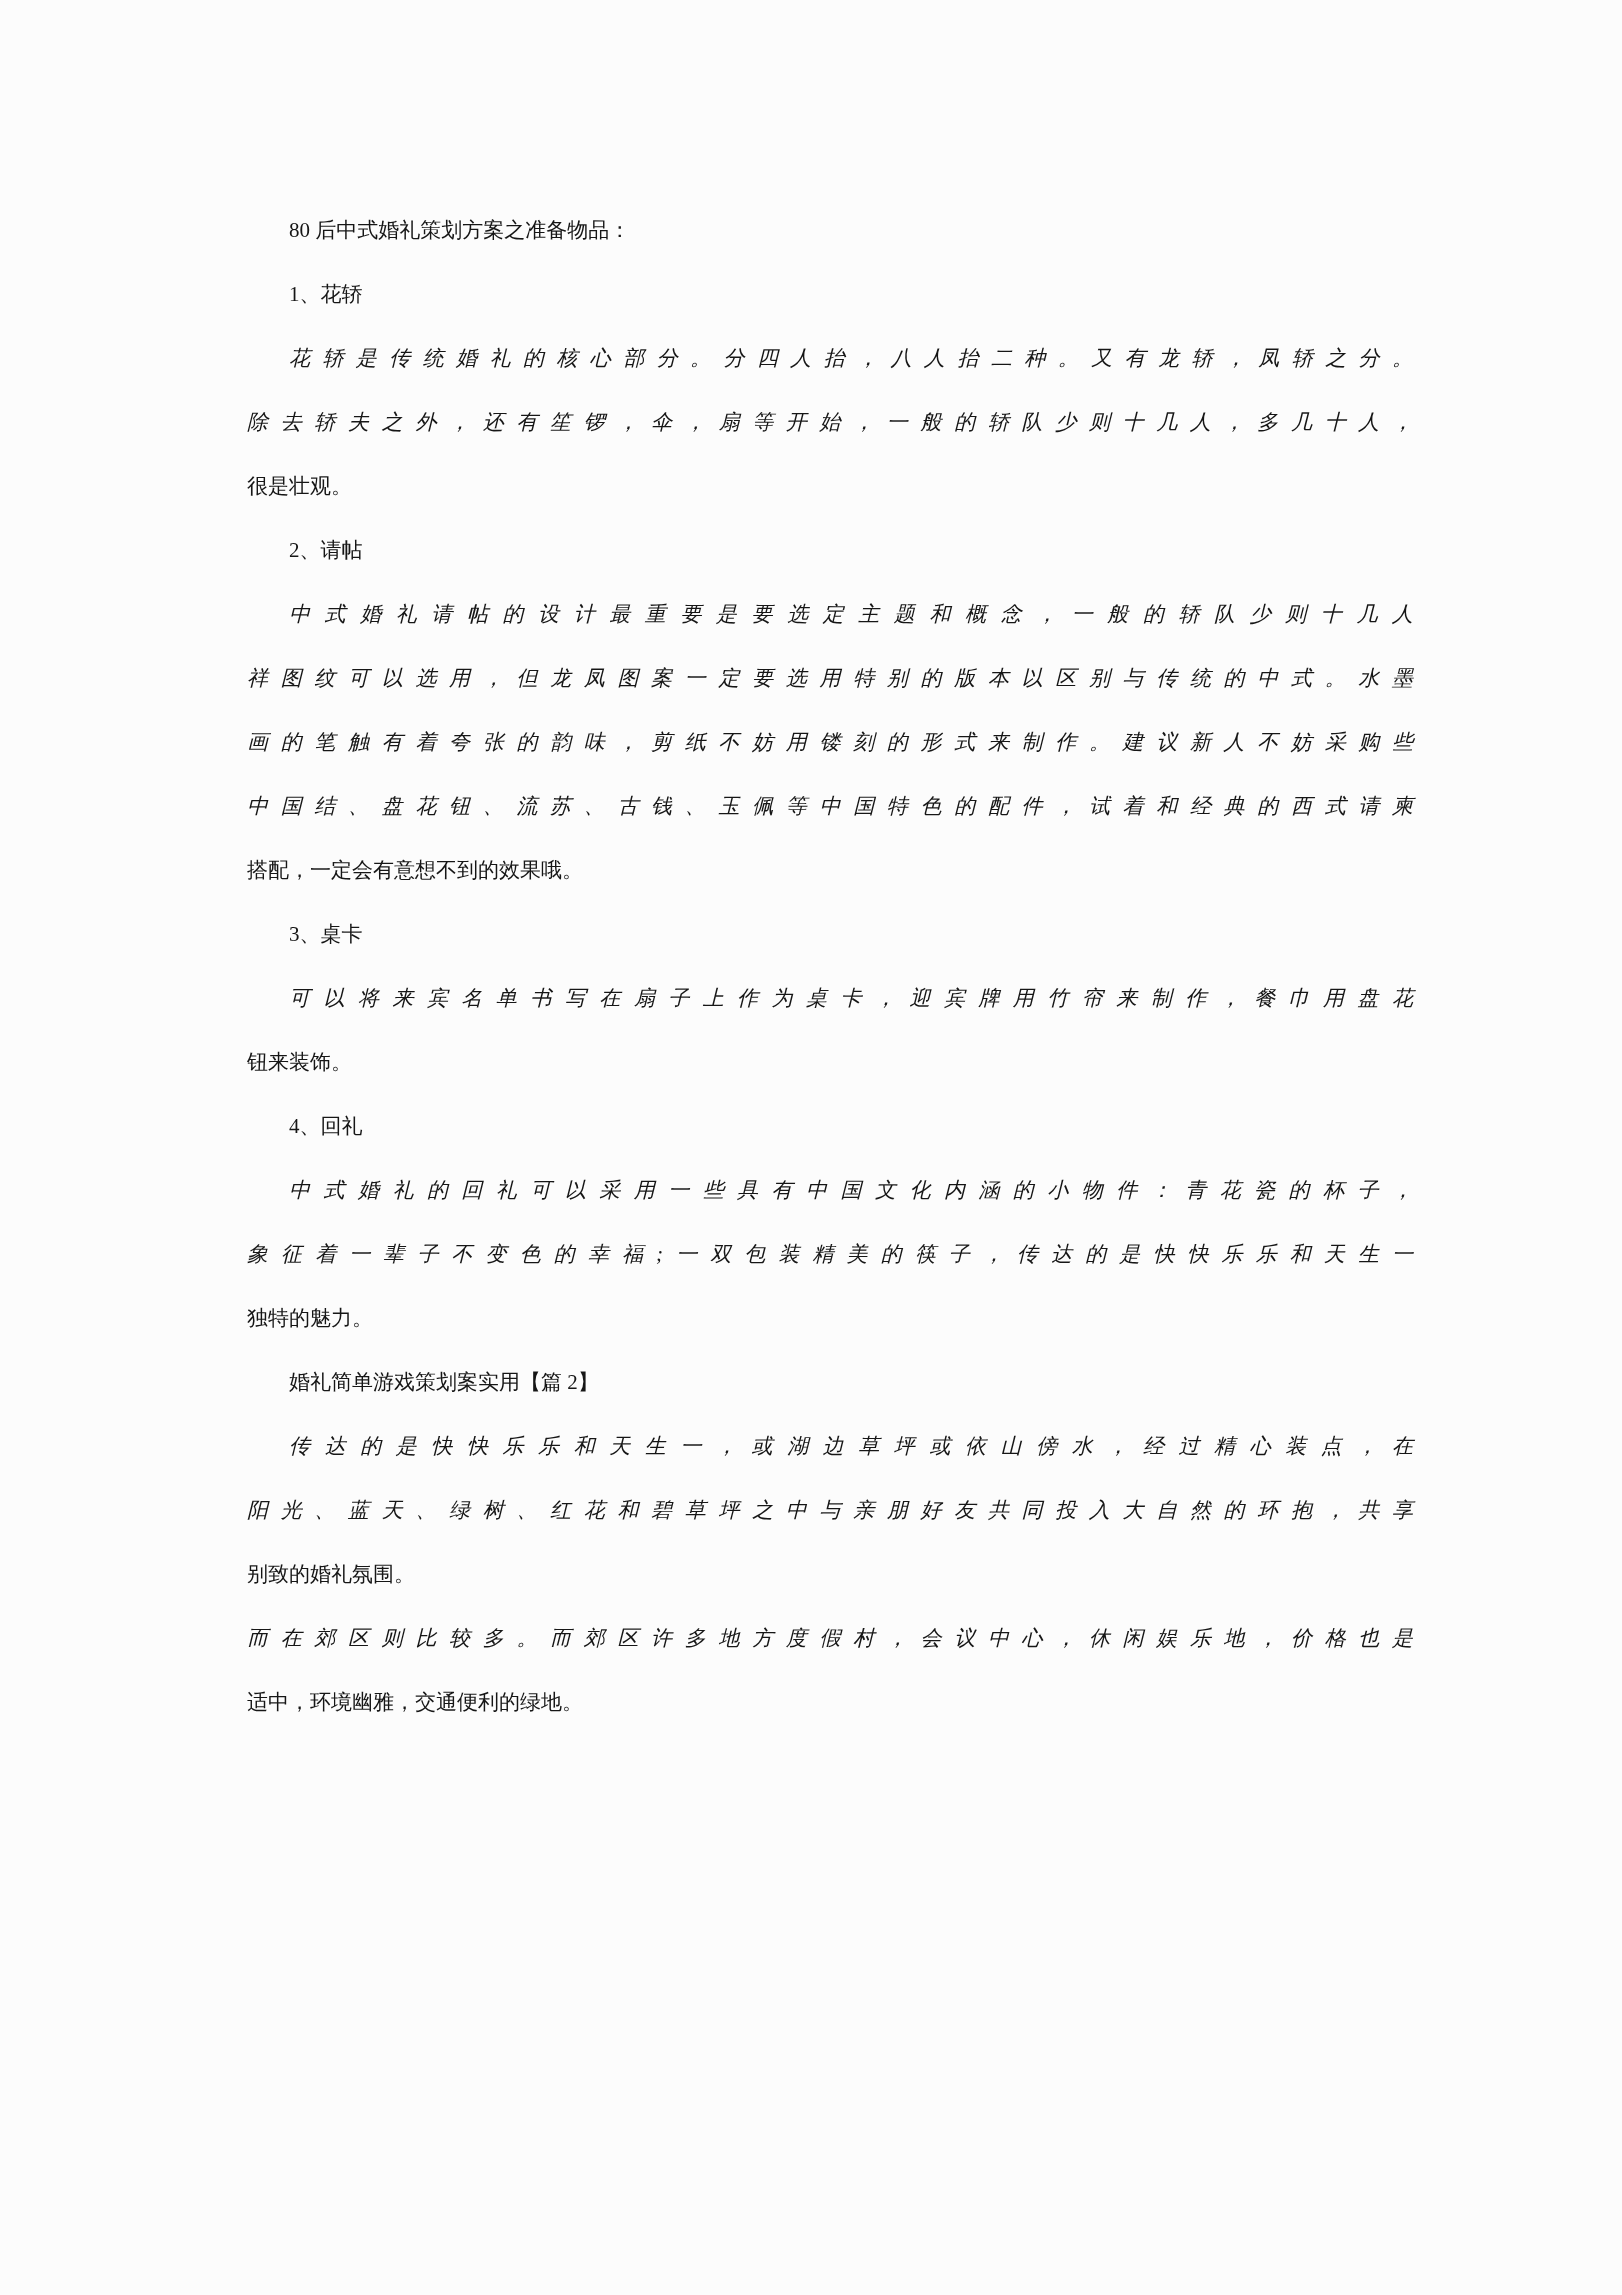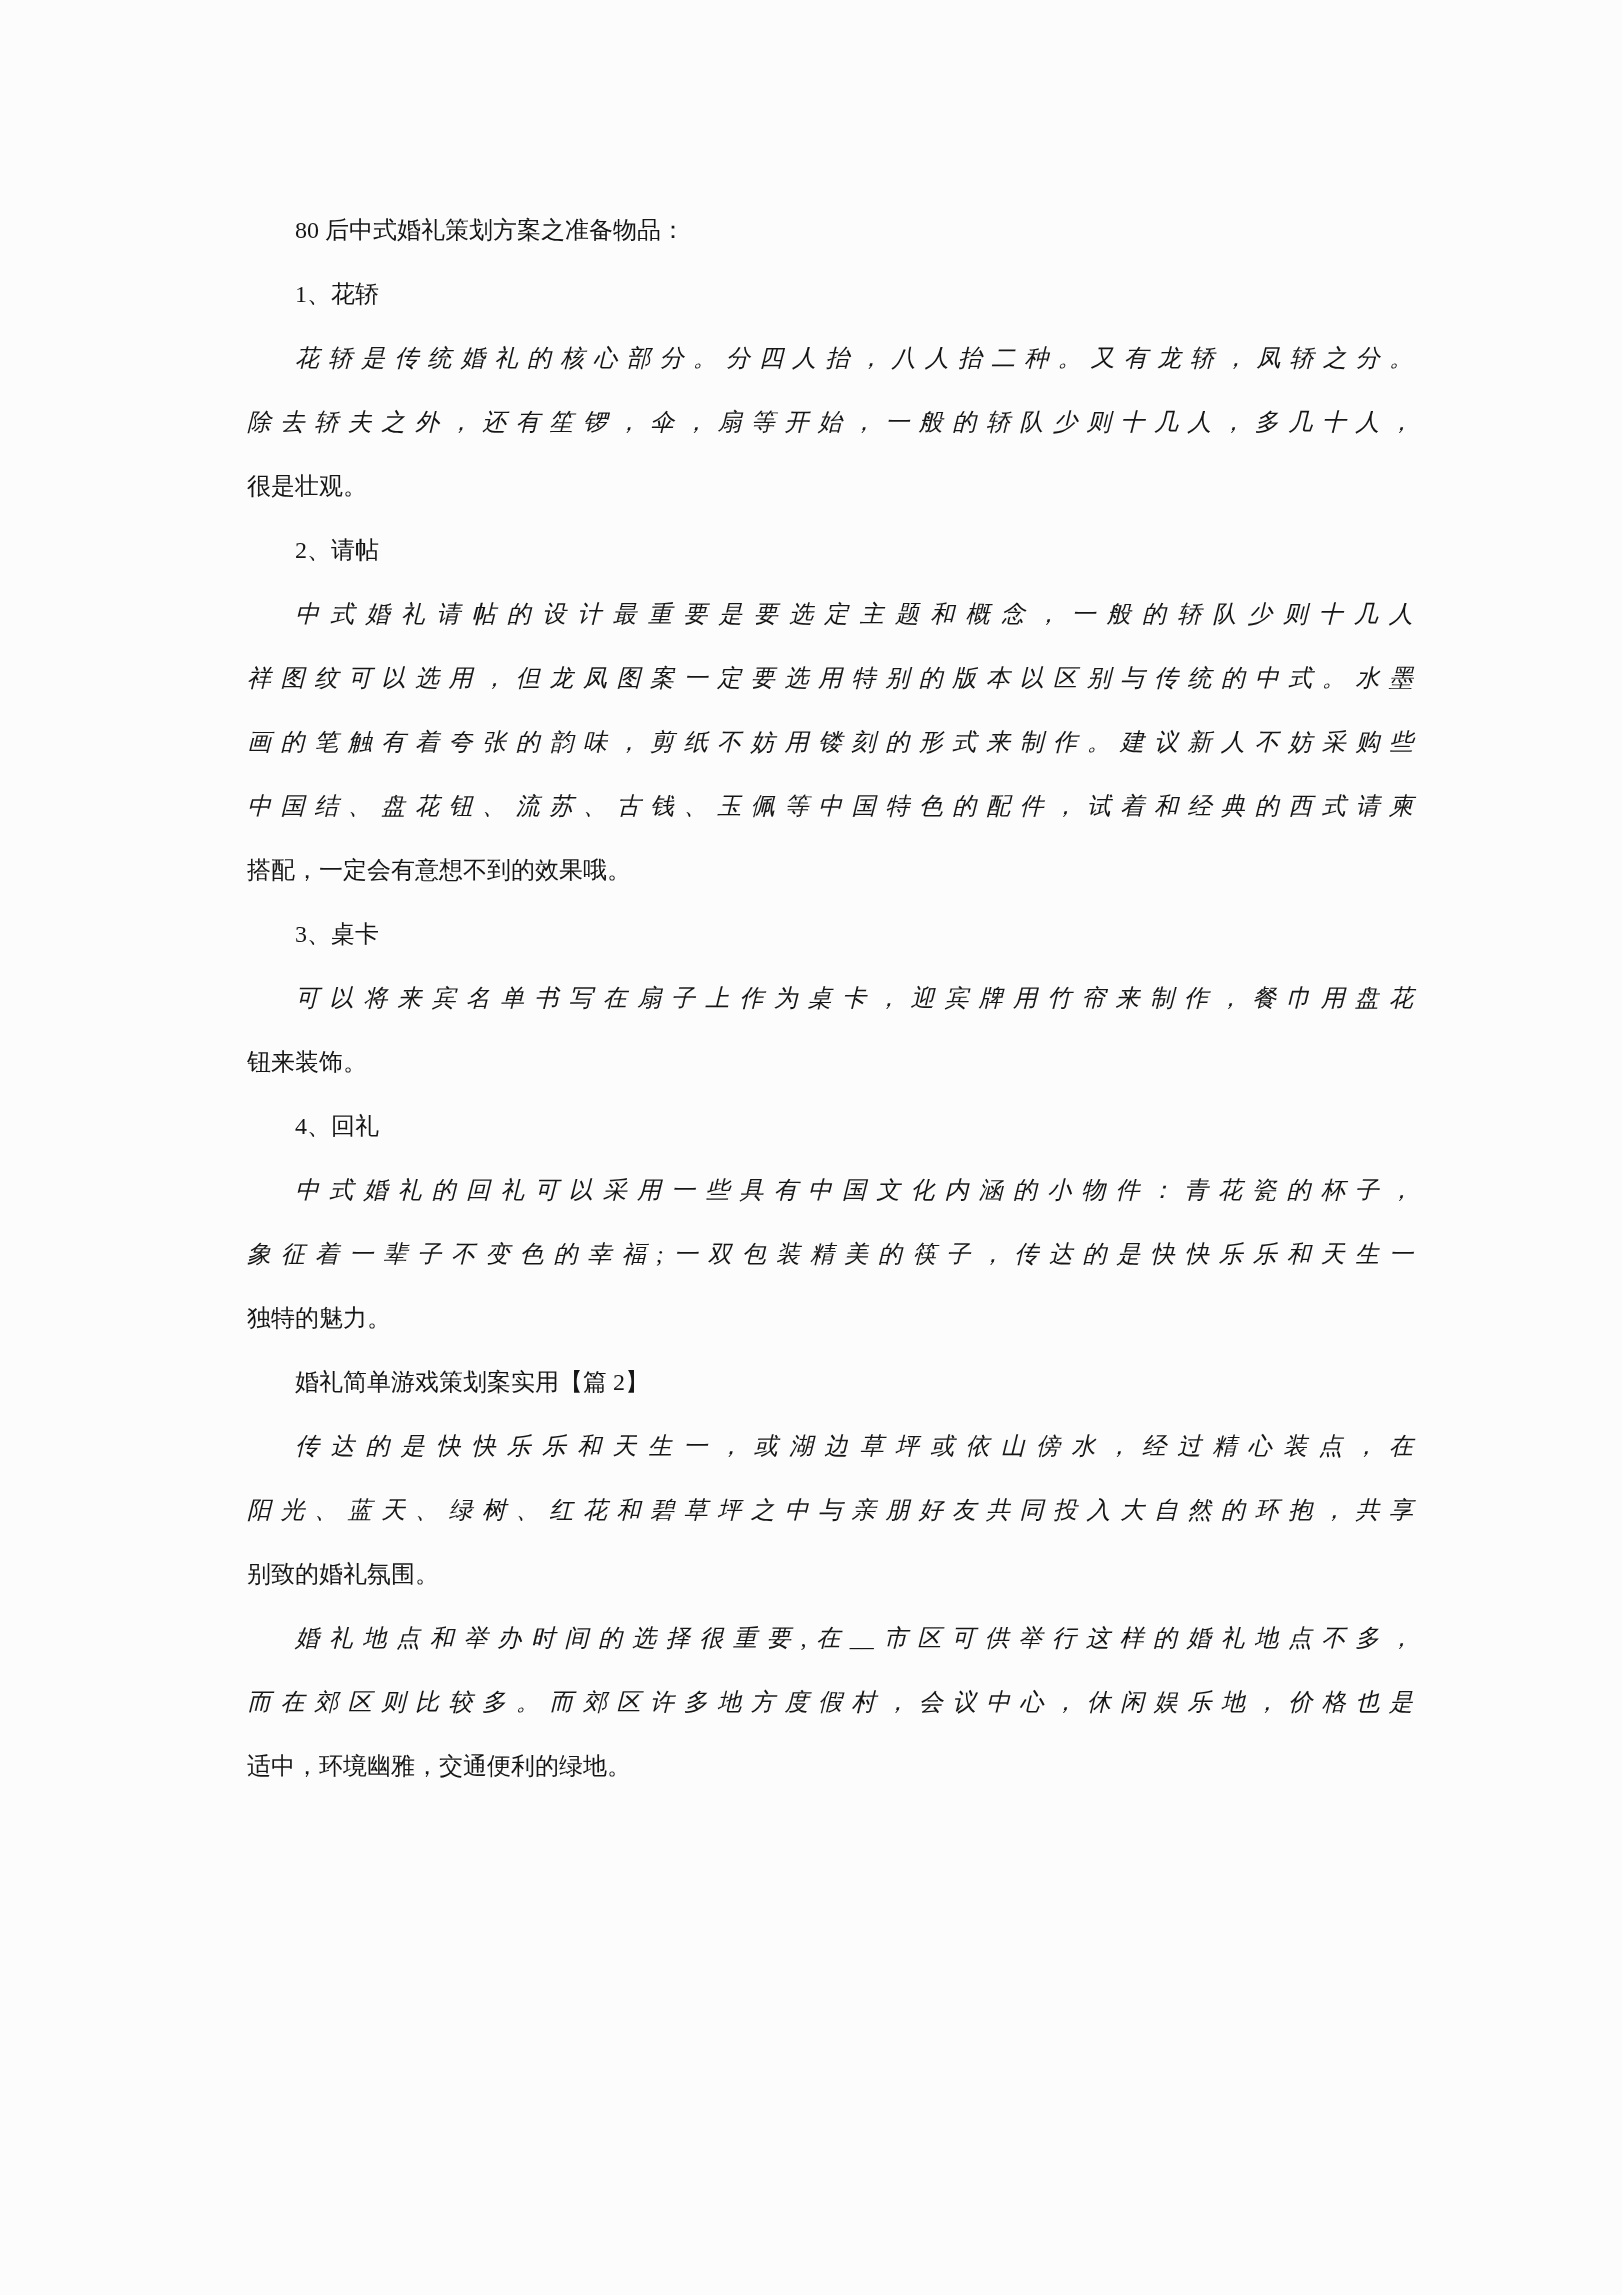--- a/index.html
+++ b/index.html
@@ -16,21 +16,21 @@
     font-family: "Liberation Serif", serif;
     color: #161616;
   }
   .doc-body {
     position: absolute;
     left: 247px;
     top: 198px;
     width: 1166px;
   }
   .line {
-    font-size: 24px;
+    font-size: 21px;
     line-height: 64px;
     text-align: left;
     word-break: keep-all;
     overflow: visible;
   }
   .line.first {
     text-indent: 2em;
   }
   .line.fill {
     text-align: justify;
@@ -81,19 +81,18 @@
       </div>
       <div>
         <div class="line first">婚礼简单游戏策划案实用【篇 2】</div>
       </div>
       <div>
         <div class="line first fill">传达的是快快乐乐和天生一，或湖边草坪或依山傍水，经过精心装点，在</div>
         <div class="line fill">阳光、蓝天、绿树、红花和碧草坪之中与亲朋好友共同投入大自然的环抱，共享</div>
         <div class="line">别致的婚礼氛围。</div>
       </div>
       <div>
-        <div class="line first fill">婚礼地点和举办时间的选择很重要,在__市区可供举行这样的婚礼地点不多，</div>
         <div class="line fill">而在郊区则比较多。而郊区许多地方度假村，会议中心，休闲娱乐地，价格也是</div>
         <div class="line">适中，环境幽雅，交通便利的绿地。</div>
       </div>
     </div>
 </div>
 
 
 </body></html>

